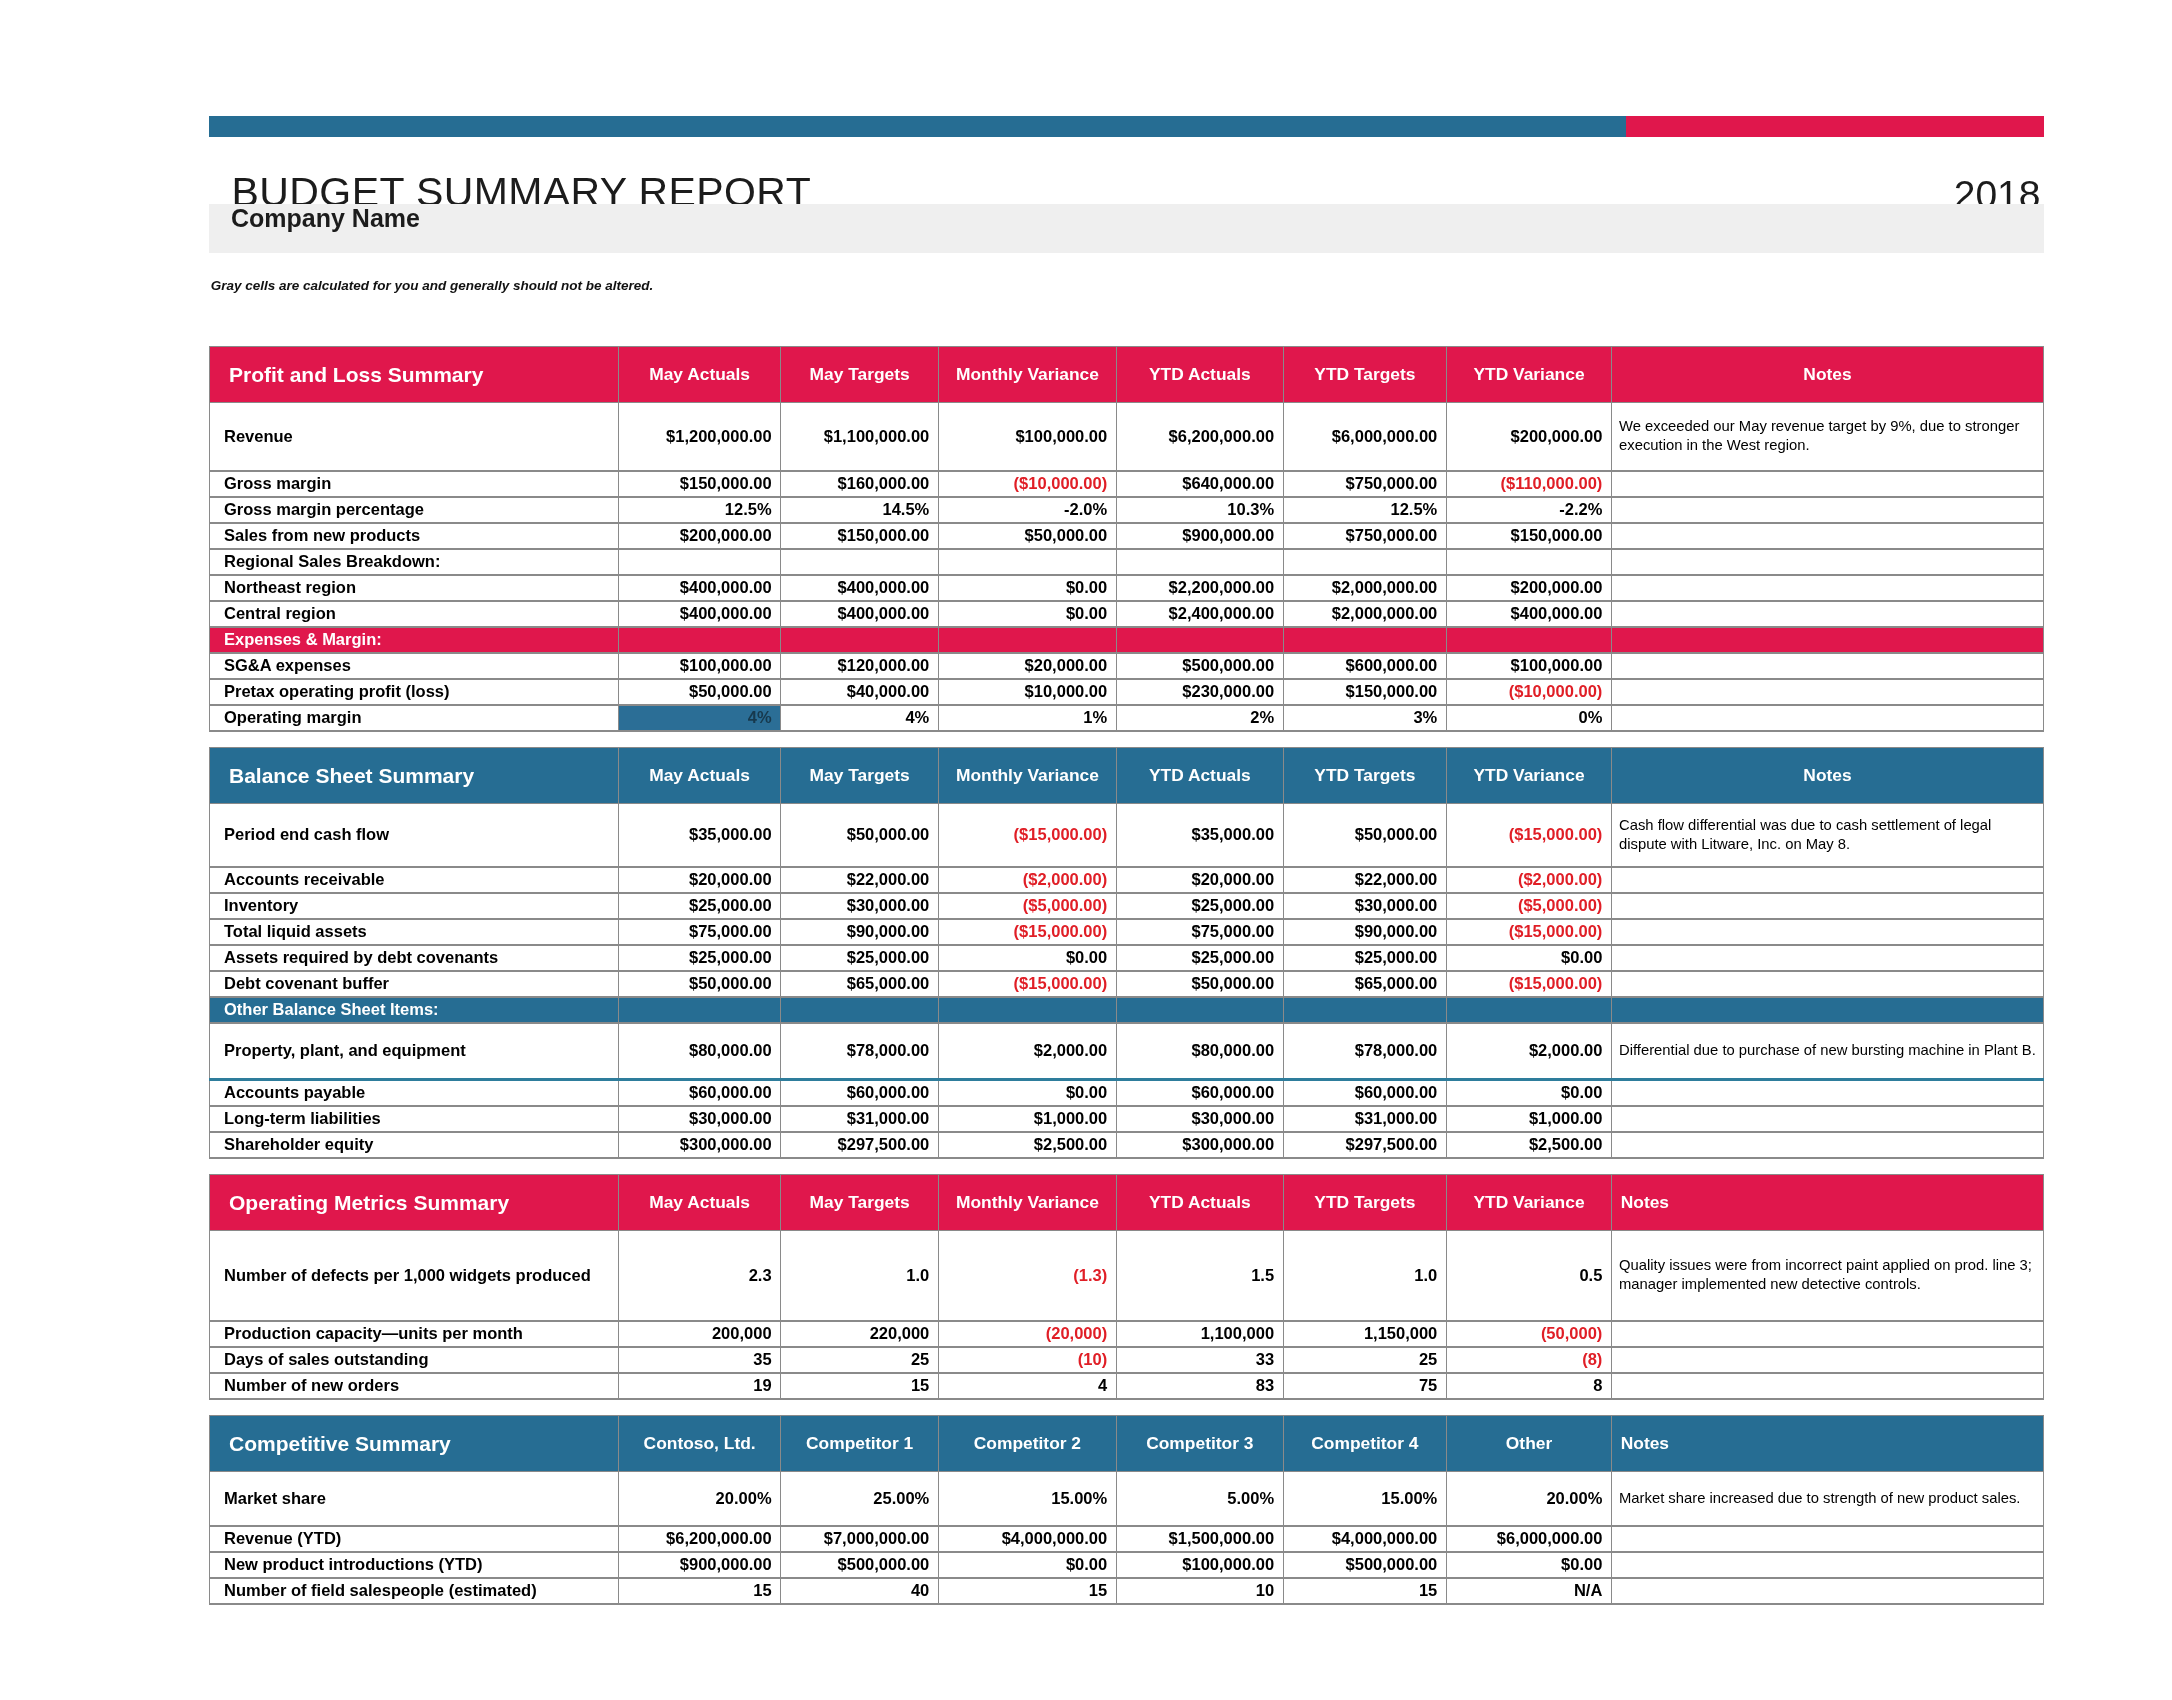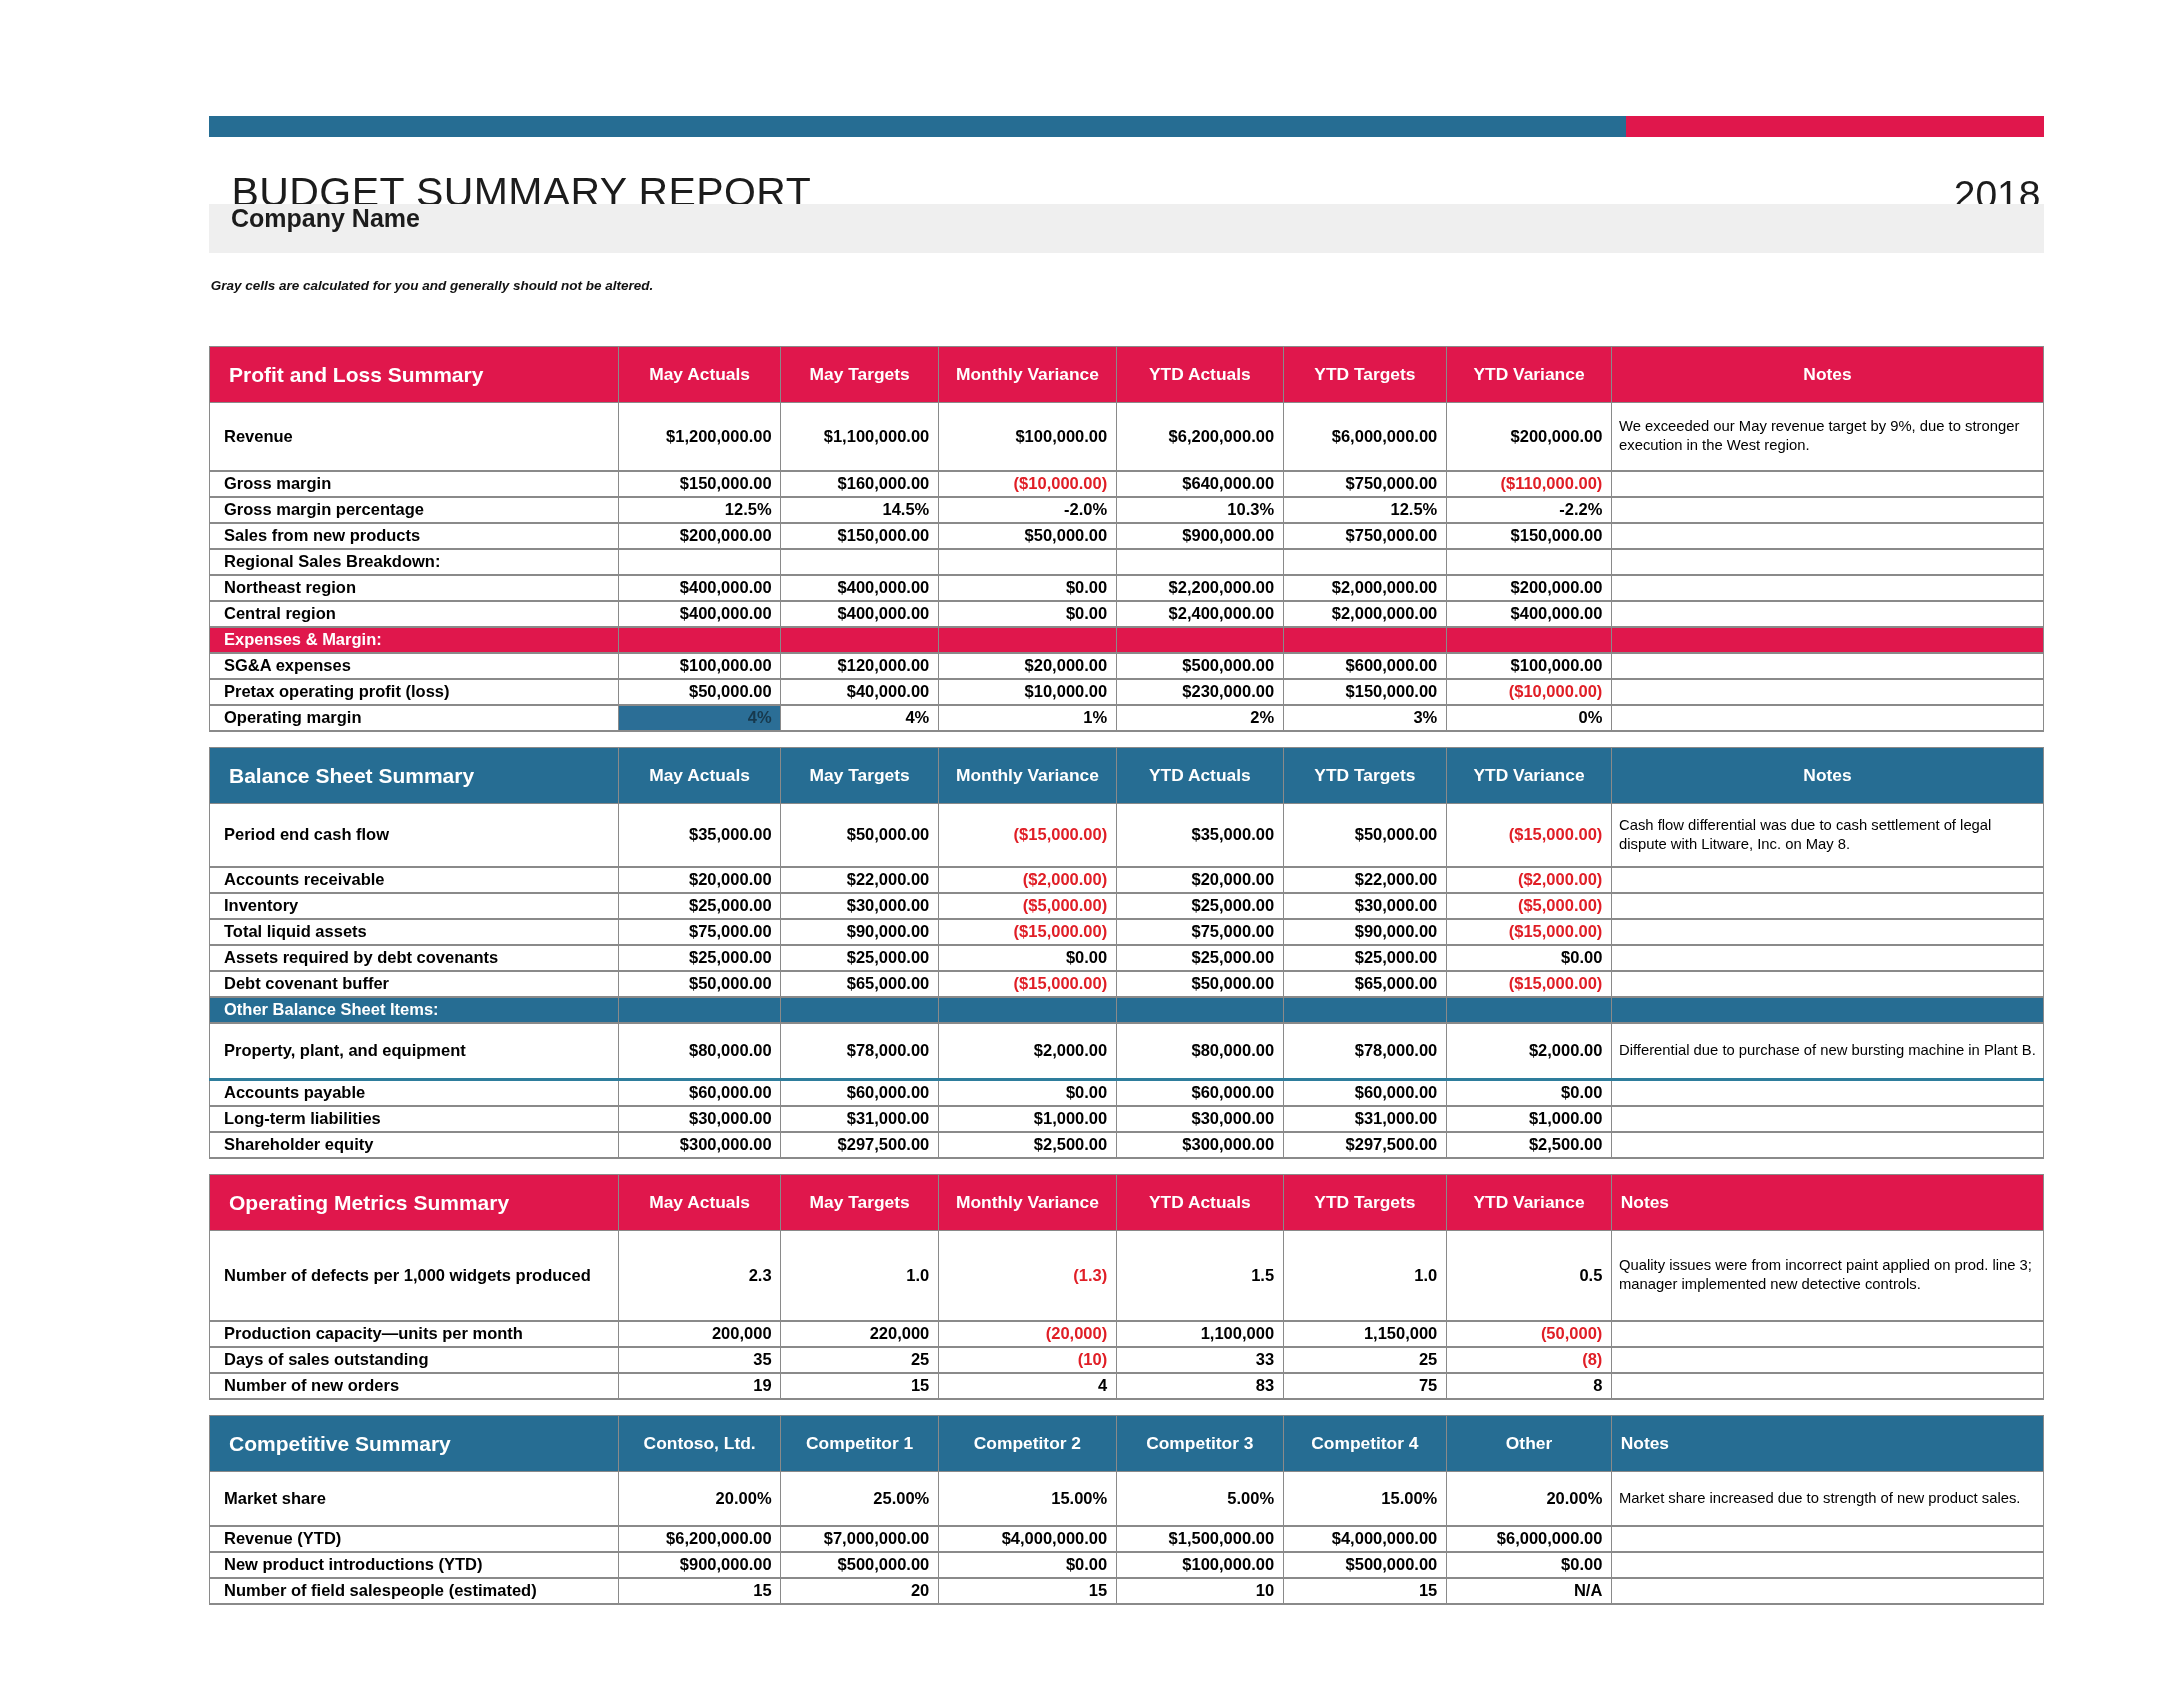--- a/index.html
+++ b/index.html
@@ -466,21 +466,21 @@
               <td class="value">$500,000.00</td>
               <td class="value">$0.00</td>
               <td class="value">$100,000.00</td>
               <td class="value">$500,000.00</td>
               <td class="value">$0.00</td>
               <td class="note-cell"></td>
             </tr>
             <tr>
               <td class="label">Number of field salespeople (estimated)</td>
               <td class="value">15</td>
-              <td class="value">20</td>
+              <td class="value">40</td>
               <td class="value">15</td>
               <td class="value">10</td>
               <td class="value">15</td>
               <td class="value">N/A</td>
               <td class="note-cell"></td>
             </tr>
           </tbody>
         </table>
     </div>
 

